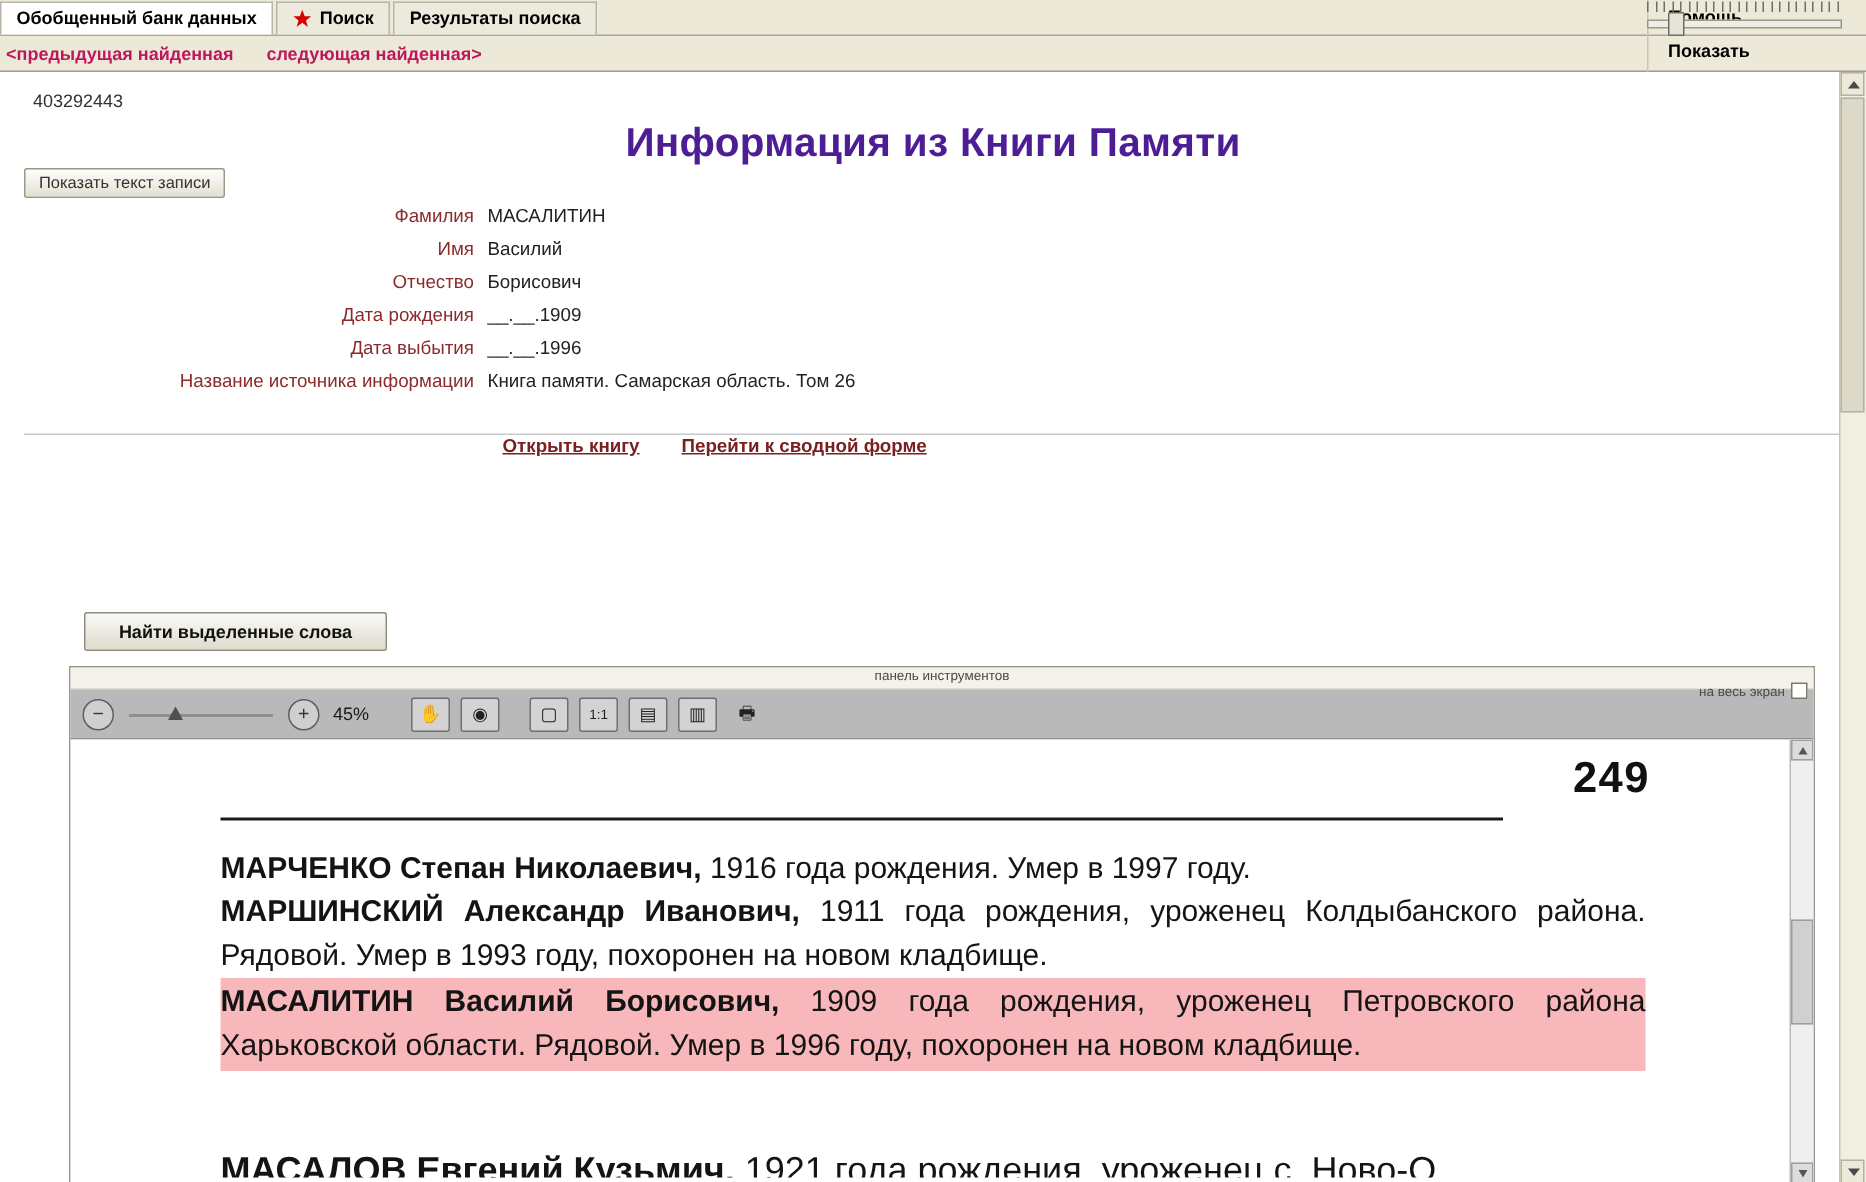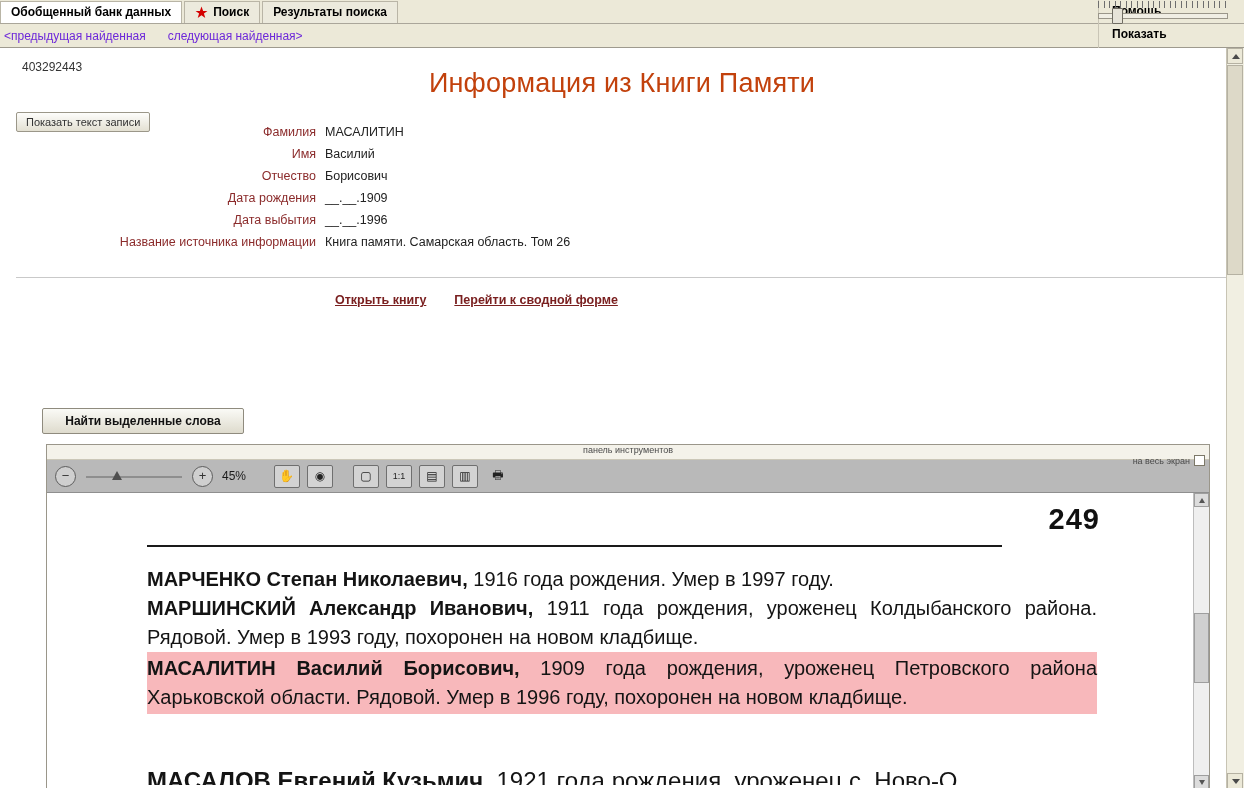--- a/index.html
+++ b/index.html
@@ -117,22 +117,22 @@
   .navstrip {
     height: 23px;
     background: #ece9d8;
     border-bottom: 1px solid #9e9a8e;
     display: flex;
     align-items: center;
     padding-left: 4px;
   }
   .navstrip a {
     font-size: 12px;
-    font-weight: normal;
-    color: #6d28d9;
+    font-weight: bold;
+    color: #be185d;
     text-decoration: none;
     margin-right: 22px;
     white-space: nowrap;
   }
 
   
   .content {
     position: relative;
     height: 741px;
     background: #ffffff;
@@ -180,23 +180,23 @@
   .record-id {
     position: absolute;
     left: 22px;
     top: 12px;
     font-size: 12px;
     color: #333;
   }
   .page-title {
     text-align: center;
     font-size: 27px;
-    font-weight: normal;
-    color: #c2410c;
-    padding-top: 20px;
+    font-weight: bold;
+    color: #4c1d95;
+    padding-top: 32px;
     letter-spacing: 0.2px;
   }
   .show-text-btn {
     position: absolute;
     left: 16px;
     top: 64px;
     font-size: 11px;
     color: #333;
     background: linear-gradient(#fdfdfb, #e3e0d2);
     border: 1px solid #9b9789;
@@ -223,36 +223,35 @@
   .field-value {
     color: #222;
   }
 
   .hr {
     margin: 24px 16px 0 16px;
     border-top: 1px solid #c9c9c9;
   }
 
   .links-row {
-    margin-top: 15px;
     padding-left: 335px;
     display: flex;
     gap: 28px;
   }
   .links-row a {
     font-size: 12.5px;
     font-weight: bold;
     color: #7a2020;
     text-decoration: underline;
     white-space: nowrap;
   }
 
   .find-words-btn {
     position: absolute;
-    left: 42px;
+    left: 56px;
     top: 360px;
     width: 200px;
     text-align: center;
     font-size: 12px;
     font-weight: bold;
     color: #111;
     background: linear-gradient(#fafaf6, #dedbcd);
     border: 1px solid #8f8b7e;
     border-radius: 2px;
     padding: 5px 0;

